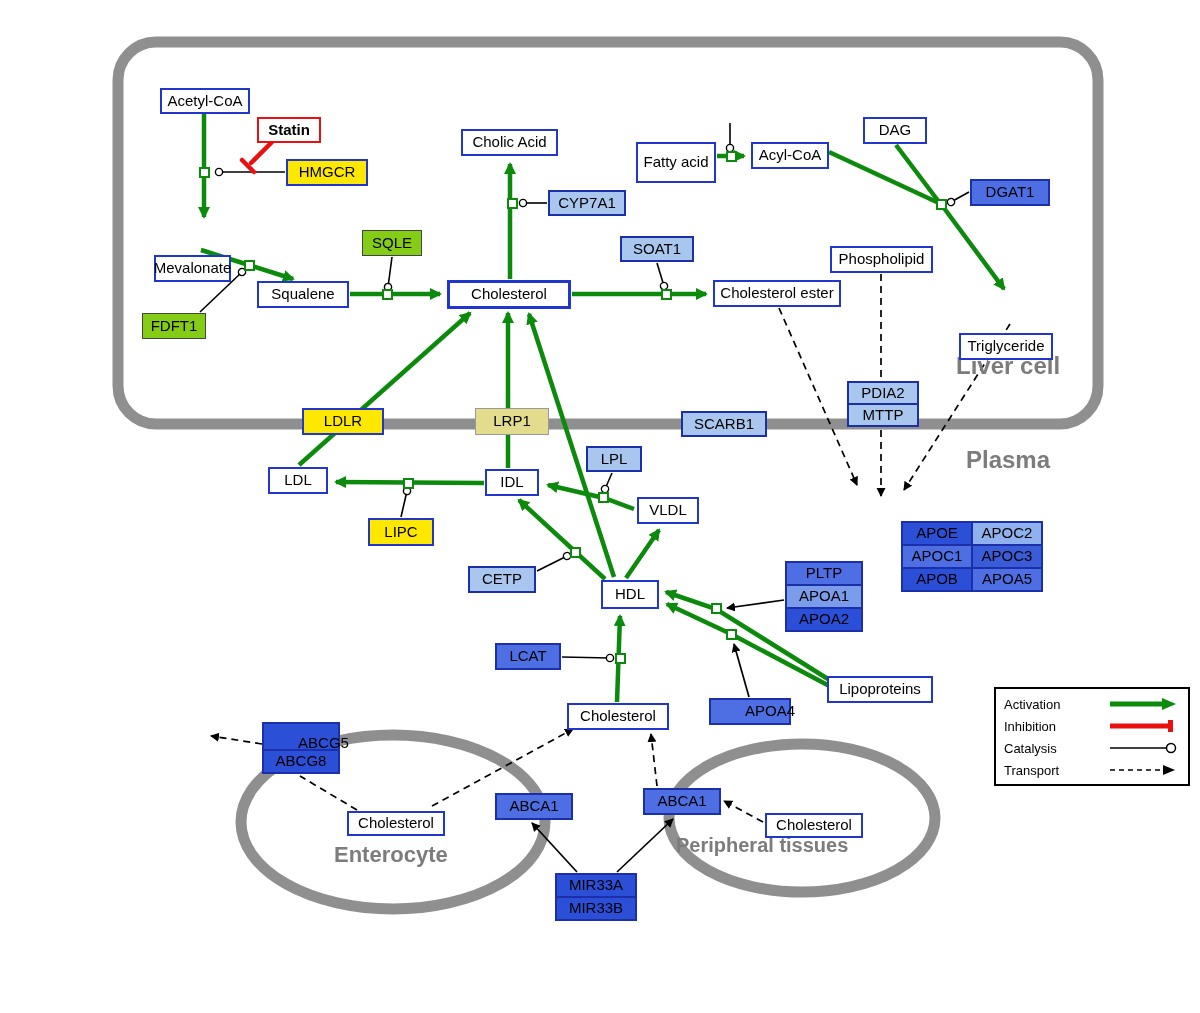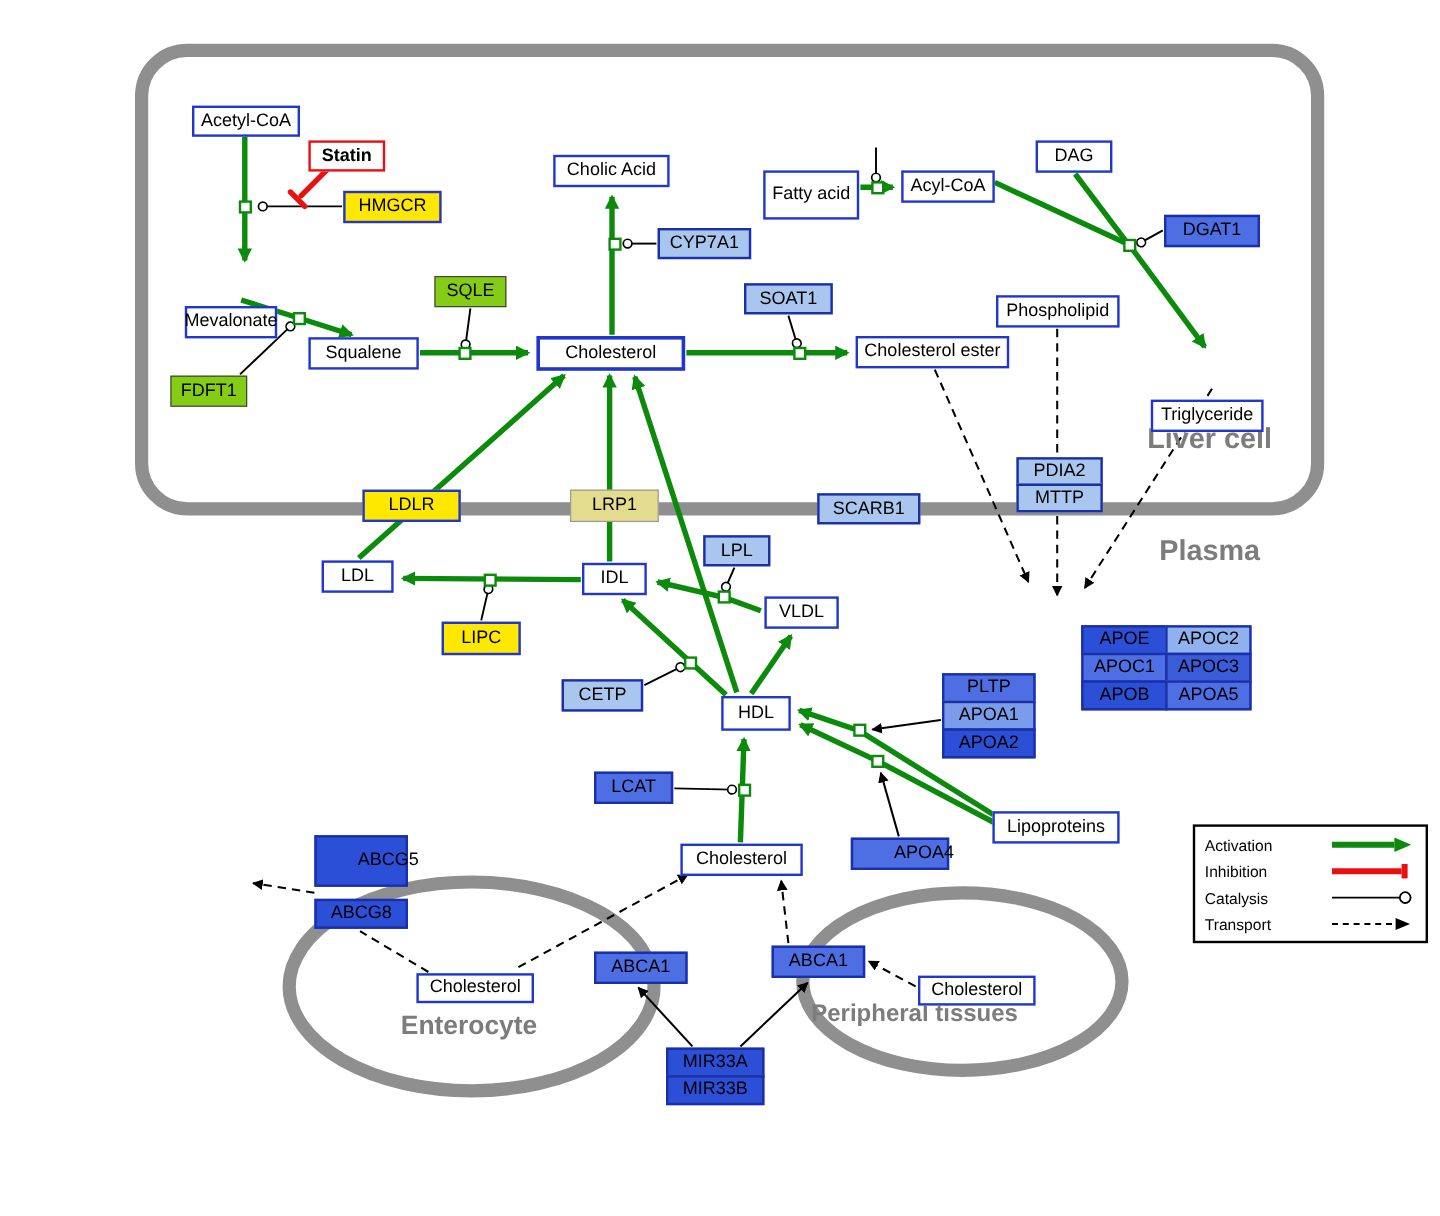--- a/index.html
+++ b/index.html
@@ -175,21 +175,21 @@
   <div class="node dblue" style="left:785px;top:607px;width:78px;height:25px;">APOA2</div>
   <div class="node dblue" style="left:901px;top:521px;width:72px;height:25px;">APOE</div>
   <div class="node lblue2" style="left:971px;top:521px;width:72px;height:25px;">APOC2</div>
   <div class="node blue" style="left:901px;top:544px;width:72px;height:25px;">APOC1</div>
   <div class="node blue2" style="left:971px;top:544px;width:72px;height:25px;">APOC3</div>
   <div class="node dblue" style="left:901px;top:567px;width:72px;height:25px;">APOB</div>
   <div class="node blue" style="left:971px;top:567px;width:72px;height:25px;">APOA5</div>
   <div class="node" style="left:827px;top:676px;width:106px;height:27px;">Lipoproteins</div>
   <div class="node blue" style="left:709px;top:698px;width:82px;height:27px;padding-left:40px;">APOA4</div>
   <div class="node" style="left:567px;top:703px;width:102px;height:27px;">Cholesterol</div>
-  <div class="node dblue" style="left:262px;top:696px;width:78px;height:43px;padding-left:45px;">ABCG5</div>
+  <div class="node dblue" style="left:262px;top:722px;width:78px;height:43px;padding-left:45px;">ABCG5</div>
   <div class="node dblue" style="left:262px;top:749px;width:78px;height:25px;">ABCG8</div>
   <div class="node" style="left:347px;top:811px;width:98px;height:25px;">Cholesterol</div>
   <div class="node blue" style="left:495px;top:793px;width:78px;height:27px;">ABCA1</div>
   <div class="node blue" style="left:643px;top:788px;width:78px;height:27px;">ABCA1</div>
   <div class="node" style="left:765px;top:813px;width:98px;height:25px;">Cholesterol</div>
   <div class="node dblue" style="left:555px;top:873px;width:82px;height:25px;">MIR33A</div>
   <div class="node dblue" style="left:555px;top:896px;width:82px;height:25px;">MIR33B</div>
 
   <div class="legend">
     <div class="legend-row">

